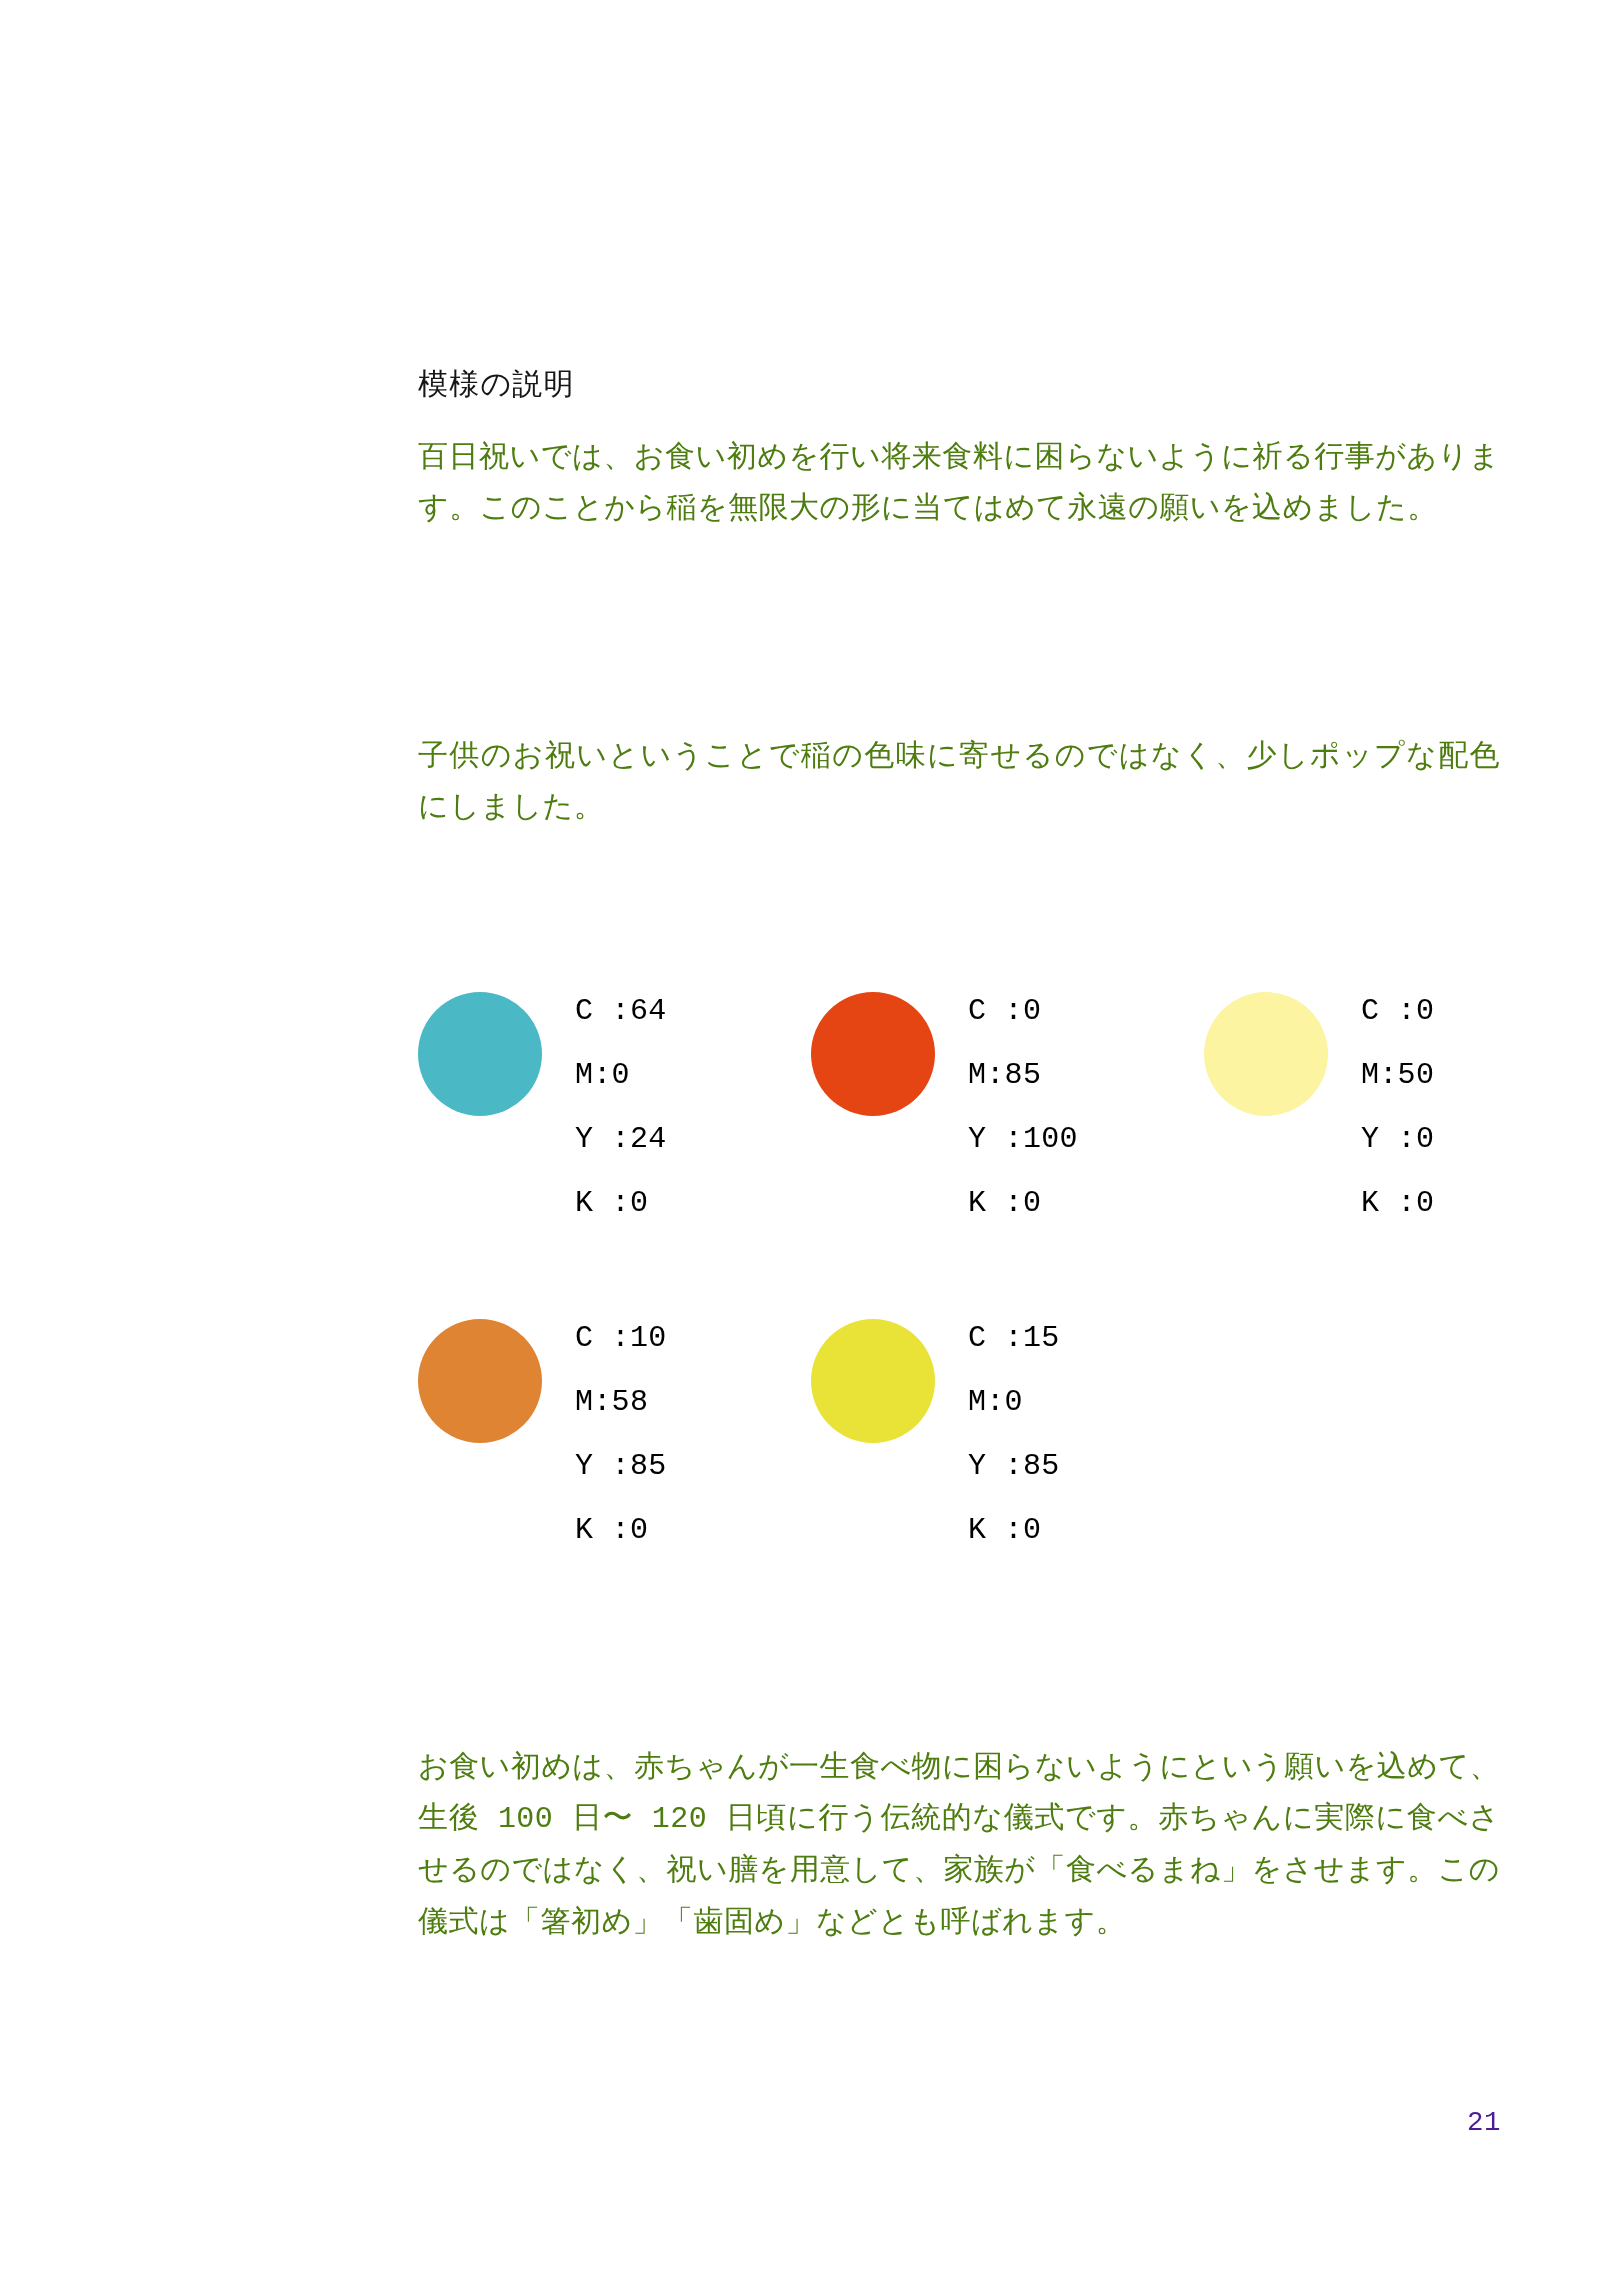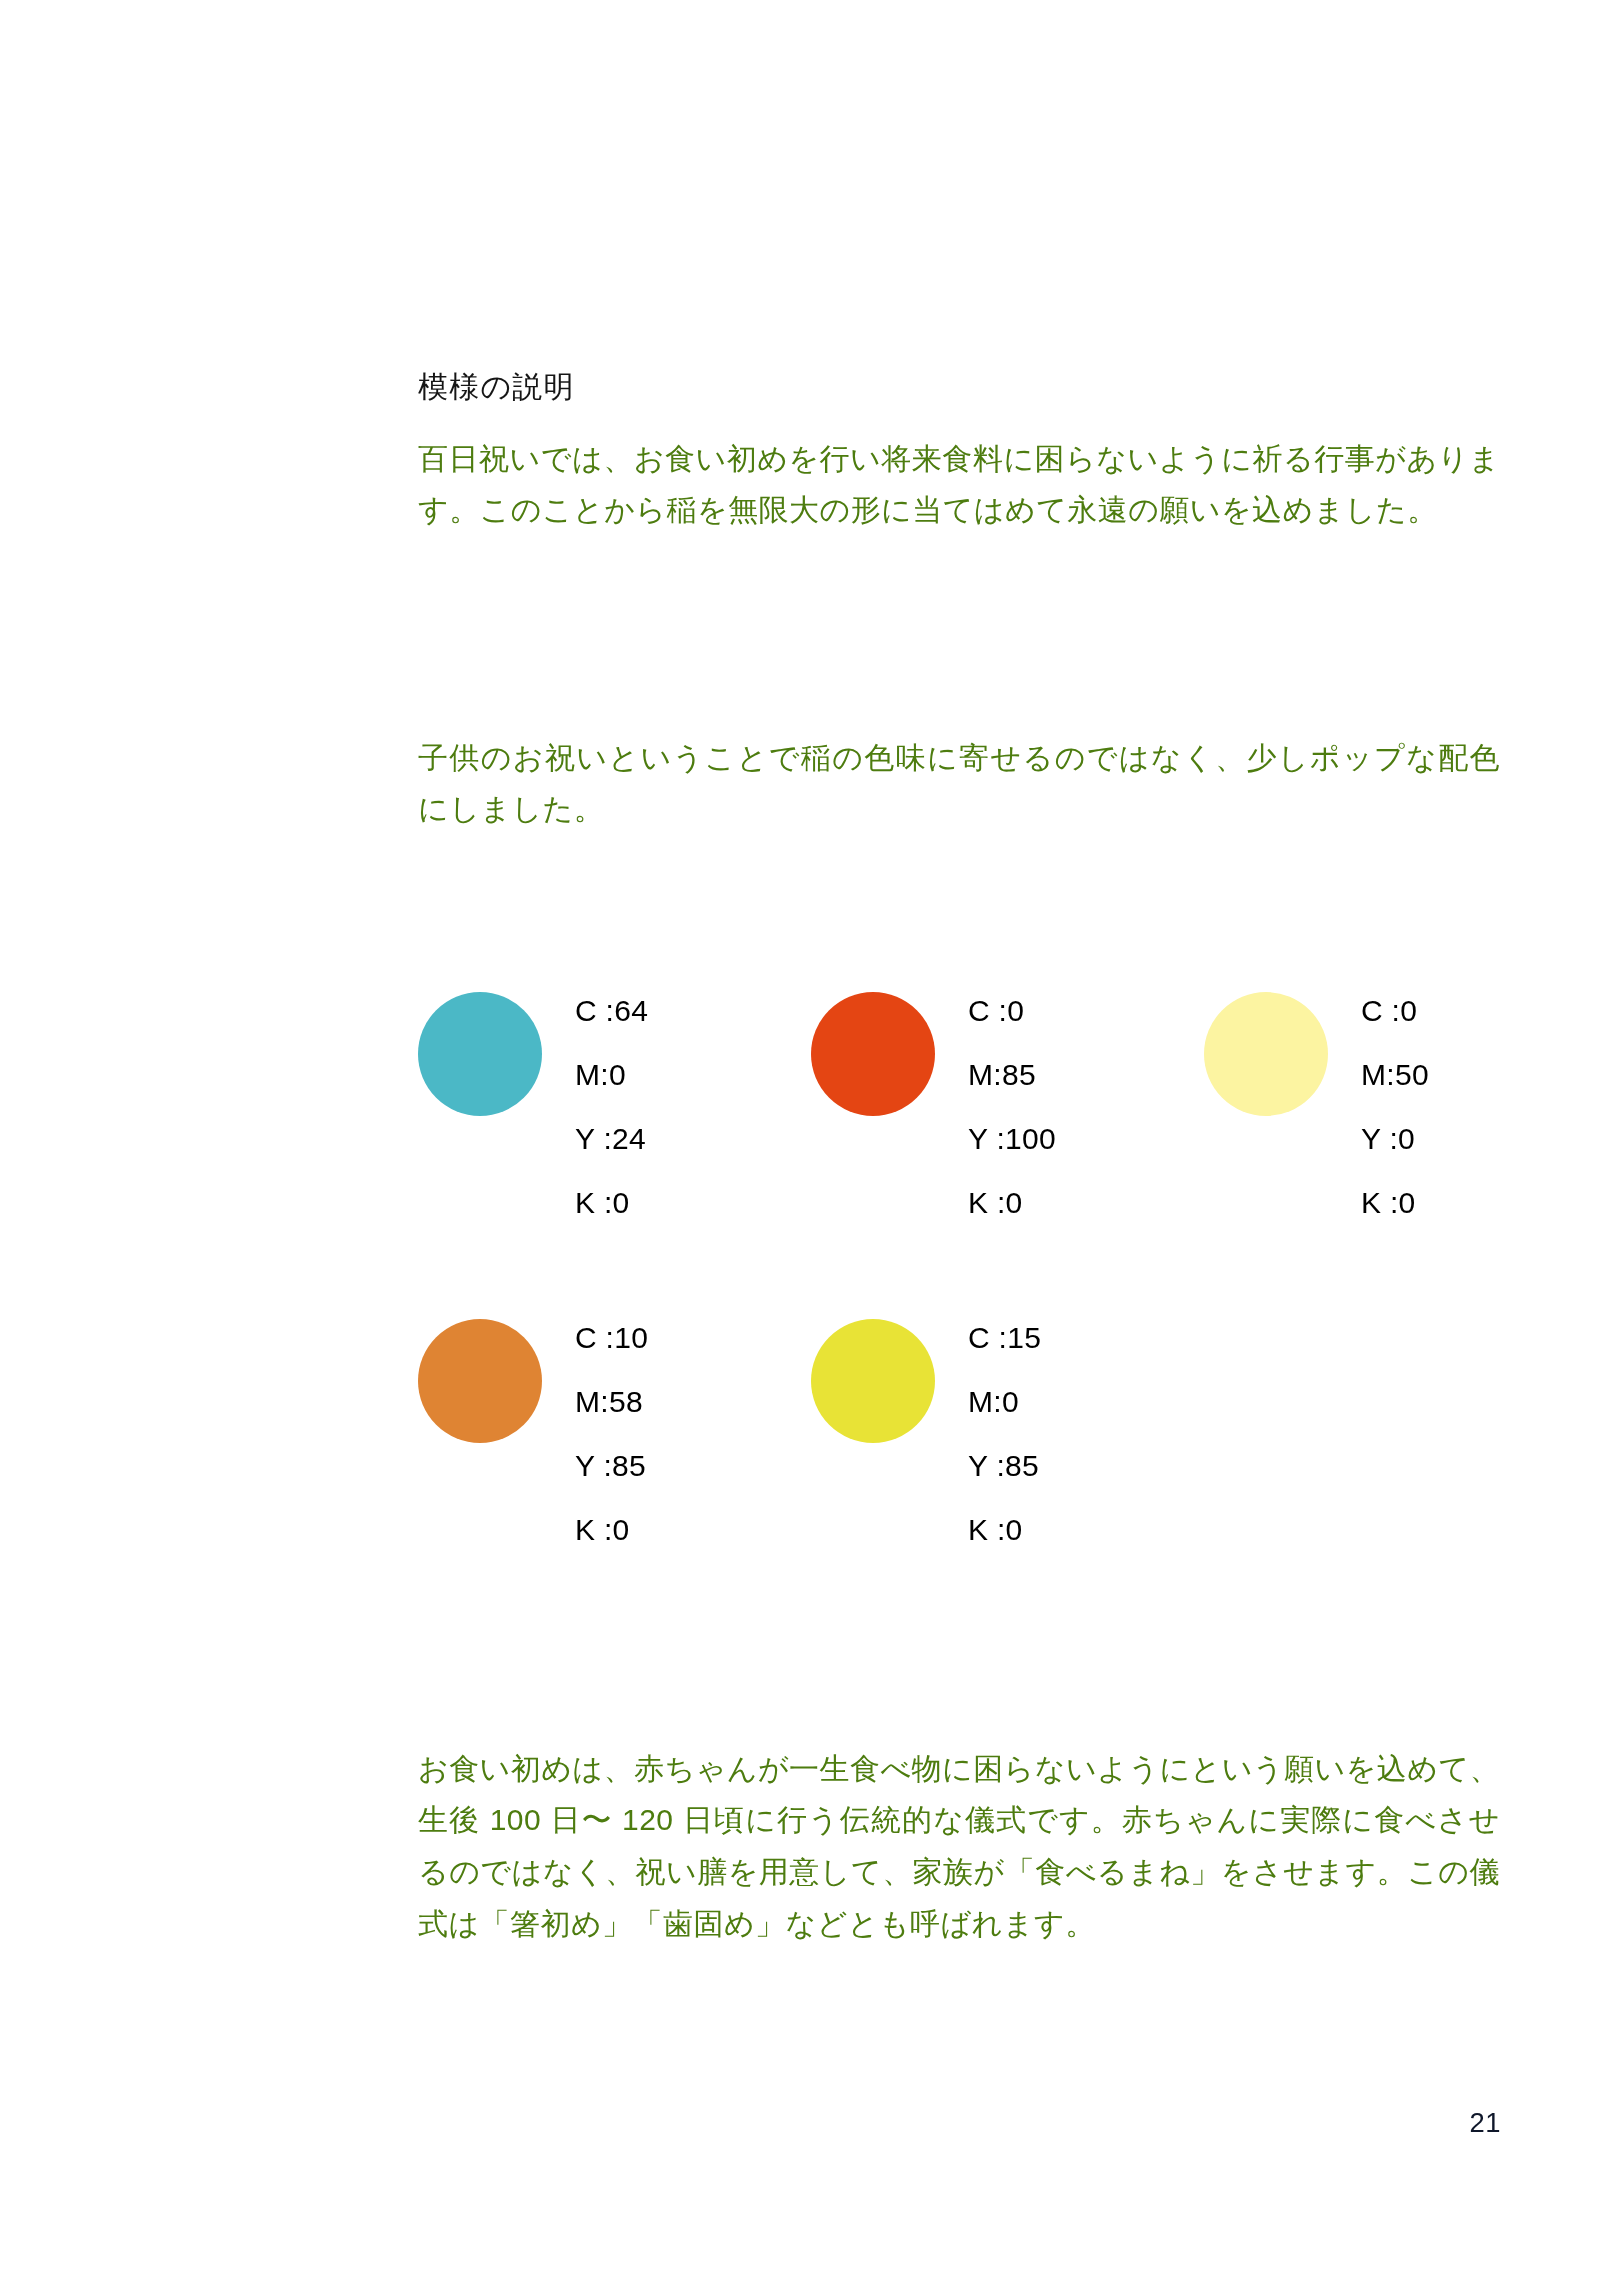--- a/index.html
+++ b/index.html
@@ -7,21 +7,21 @@
     padding: 0;
     background: #ffffff;
   }
 
   .page {
     position: relative;
     width: 1612px;
     height: 2216px;
     background: #ffffff;
     overflow: hidden;
-    font-family: Liberation Sans, sans-serif;
+    font-family: Liberation Mono, monospace;
     color: #000000;
   }
 
   
   .content {
     position: absolute;
     left: 418px;
     top: 365px;
     width: 1082px;
   }
@@ -94,21 +94,21 @@
     letter-spacing: 0.01em;
   }
 
   
   .page-number {
     position: absolute;
     right: 111px;
     bottom: 80px;
     font-size: 27.4px;
     line-height: 1;
-    color: #0f172a;
+    color: #4c1d95;
     letter-spacing: 0.02em;
   }
 </style>
 </head>
 <body>
 
 <div class="page">
 
   <div class="content">
 

